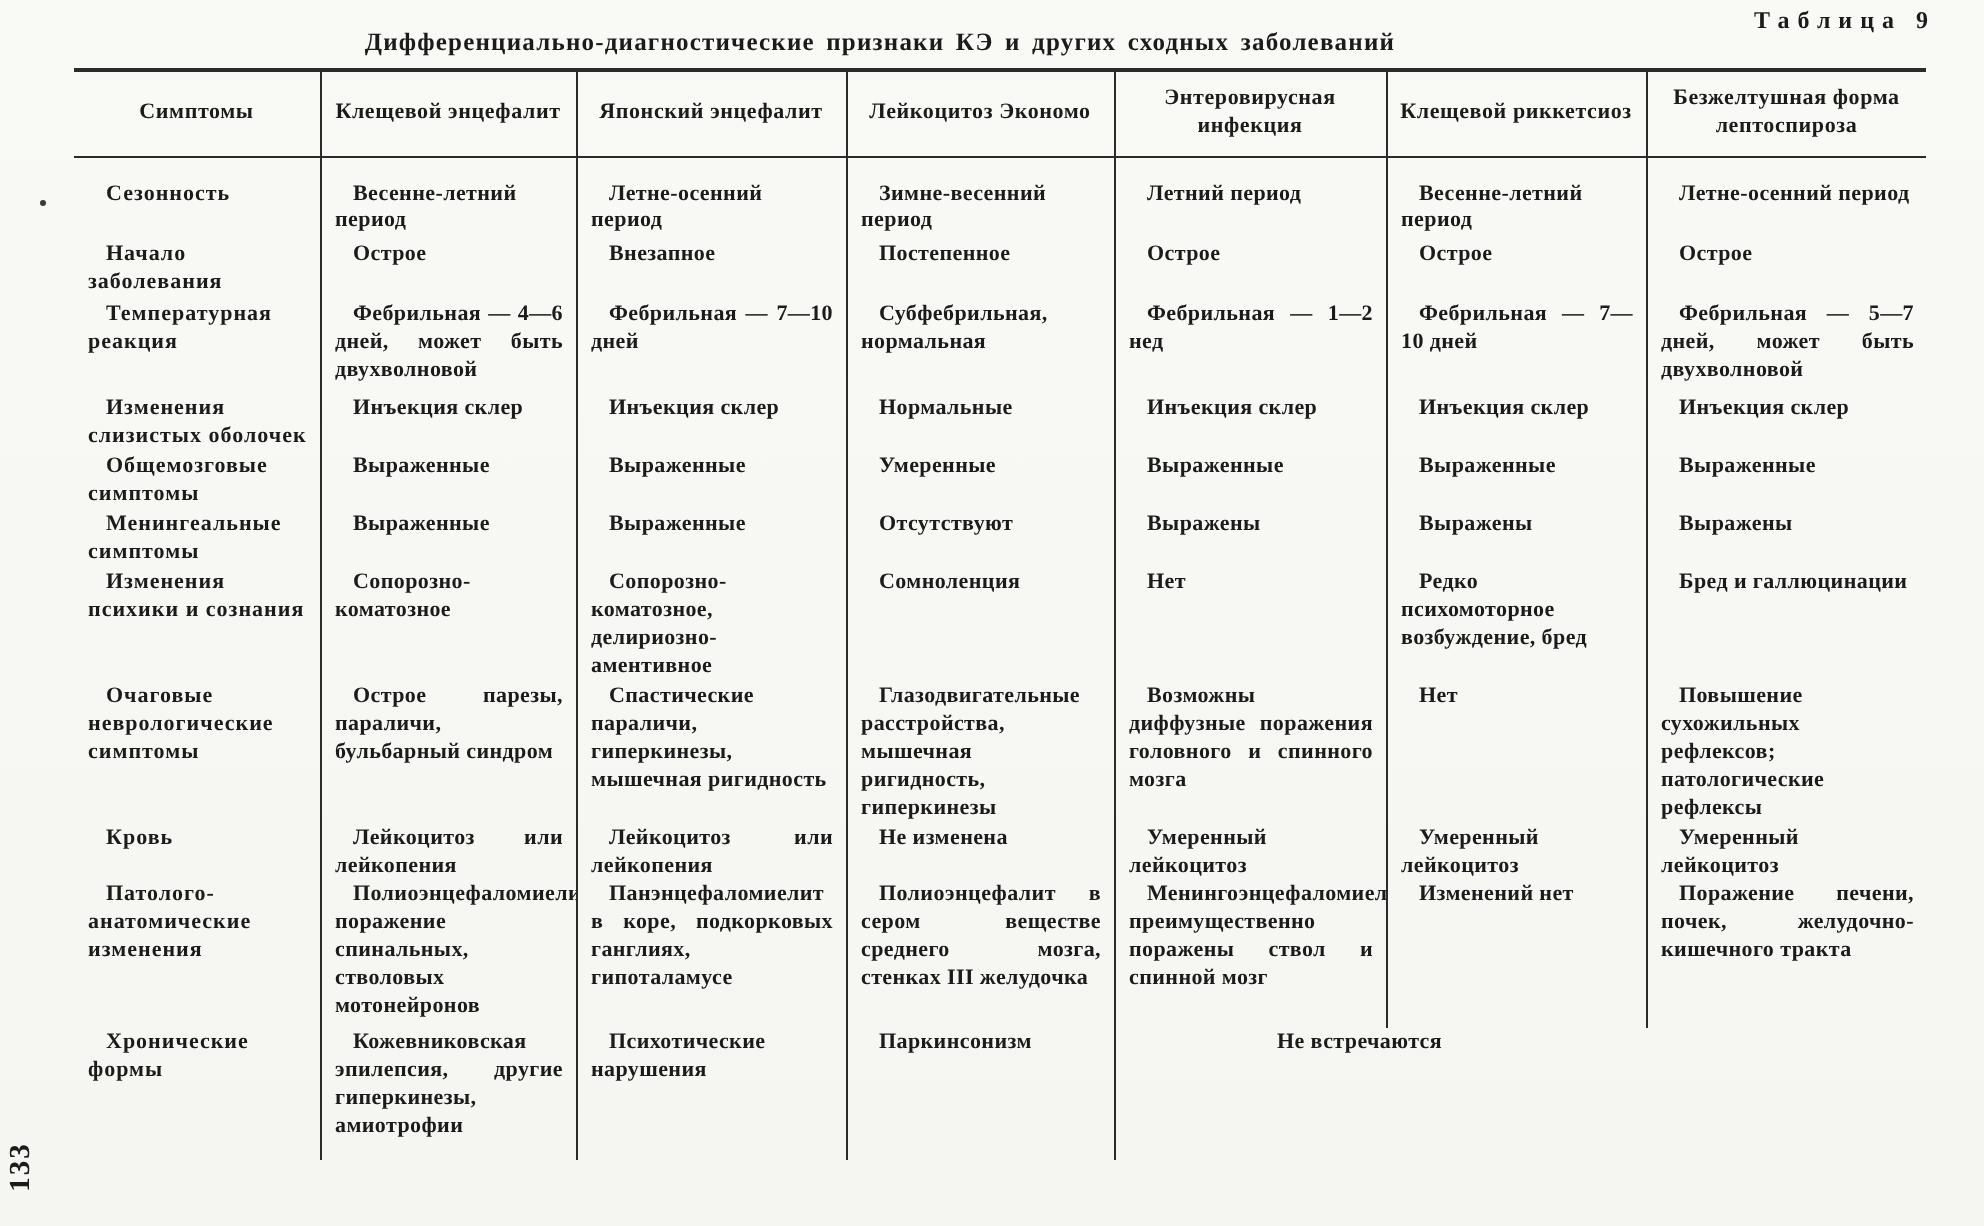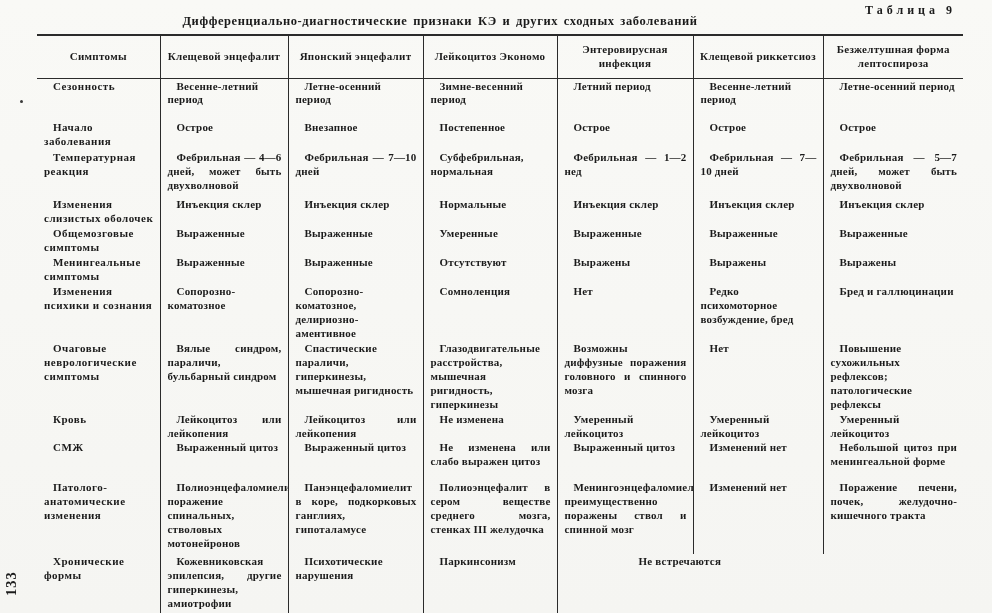--- a/index.html
+++ b/index.html
@@ -12,21 +12,21 @@
   }
   .page {
     position: relative;
     width: 992px;
     height: 613px;
     background: linear-gradient(180deg, #f9f9f6 0%, #f5f5f2 100%);
   }
   .header-area { position: relative; height: 34px; }
   .table-label {
     position: absolute;
-    top: 3px; right: 36px;
+    top: 3px; right: 24px;
     font-weight: bold;
     font-size: 12px;
     letter-spacing: 4px;
     white-space: nowrap;
   }
   .title {
     position: absolute;
     top: 14px; left: 55px; width: 770px;
     text-align: center;
     font-weight: bold;
@@ -58,21 +58,21 @@
     font-size: 11px;
     font-weight: bold;
     line-height: 1.27;
     padding: 1px 6px 0 7px;
     text-indent: 9px;
     text-align: justify;
     letter-spacing: 0.2px;
     overflow: hidden;
   }
   tbody td.sym { letter-spacing: 0.5px; }
-  tbody tr.first td { padding-top: 1px; }
+  tbody tr.first td { padding-top: 12px; }
   td.merged { text-align: left; padding-left: 72px; }
   tr.r1 { height: 42px; }  tr.r2 { height: 30px; }  tr.r3 { height: 47px; }
   tr.r4 { height: 40px; }  tr.r5 { height: 26px; }  tr.r6 { height: 28px; }
   tr.r7 { height: 26px; margin-top: 38px; }  tr.r8 { height: 35px; margin-left: 44px; }  tr.r9 { height: 53px; }
   tr.r10 { height: 27px; } tr.r11 { height: 40px; } tr.r12 { height: 74px; }
   tr.r13 { height: 66px; }
   .page-number {
     position: absolute;
     left: -6px; top: 575px;
     width: 34px;
@@ -179,45 +179,36 @@
         <td class="sym">Изменения психики и сознания</td>
         <td class="val">Сопорозно-коматозное</td>
         <td class="val">Сопорозно-коматозное, делириозно-аментивное</td>
         <td class="val">Сомноленция</td>
         <td class="val">Нет</td>
         <td class="val">Редко психомоторное возбуждение, бред</td>
         <td class="val">Бред и галлюцинации</td>
       </tr>
       <tr class="r9">
         <td class="sym">Очаговые неврологические симптомы</td>
-        <td class="val">Вялые синдром, параличи, бульбарный синдром</td>
+        <td class="val">Острое парезы, параличи, бульбарный синдром</td>
         <td class="val">Спастические параличи, гиперкинезы, мышечная ригидность</td>
         <td class="val">Глазодвигательные расстройства, мышечная ригидность, гиперкинезы</td>
         <td class="val">Возможны диффузные поражения головного и спинного мозга</td>
         <td class="val">Нет</td>
         <td class="val">Повышение сухожильных рефлексов; патологические рефлексы</td>
       </tr>
       <tr class="r10">
         <td class="sym">Кровь</td>
         <td class="val">Лейкоцитоз или лейкопения</td>
         <td class="val">Лейкоцитоз или лейкопения</td>
         <td class="val">Не изменена</td>
         <td class="val">Умеренный лейкоцитоз</td>
         <td class="val">Умеренный лейкоцитоз</td>
         <td class="val">Умеренный лейкоцитоз</td>
       </tr>
-      <tr class="r11">
-        <td class="sym">СМЖ</td>
-        <td class="val">Выраженный цитоз</td>
-        <td class="val">Выраженный цитоз</td>
-        <td class="val">Не изменена или слабо выражен цитоз</td>
-        <td class="val">Выраженный цитоз</td>
-        <td class="val">Изменений нет</td>
-        <td class="val">Небольшой цитоз при менингеальной форме</td>
-      </tr>
       <tr class="r12">
         <td class="sym">Патолого-анатомические изменения</td>
         <td class="val">Полиоэнцефаломиелит: поражение спинальных, стволовых мотонейронов</td>
         <td class="val">Панэнцефаломиелит в коре, подкорковых ганглиях, гипоталамусе</td>
         <td class="val">Полиоэнцефалит в сером веществе среднего мозга, стенках III желудочка</td>
         <td class="val">Менингоэнцефаломиелиты, преимущественно поражены ствол и спинной мозг</td>
         <td class="val">Изменений нет</td>
         <td class="val">Поражение печени, почек, желудочно-кишечного тракта</td>
       </tr>
       <tr class="r13">

